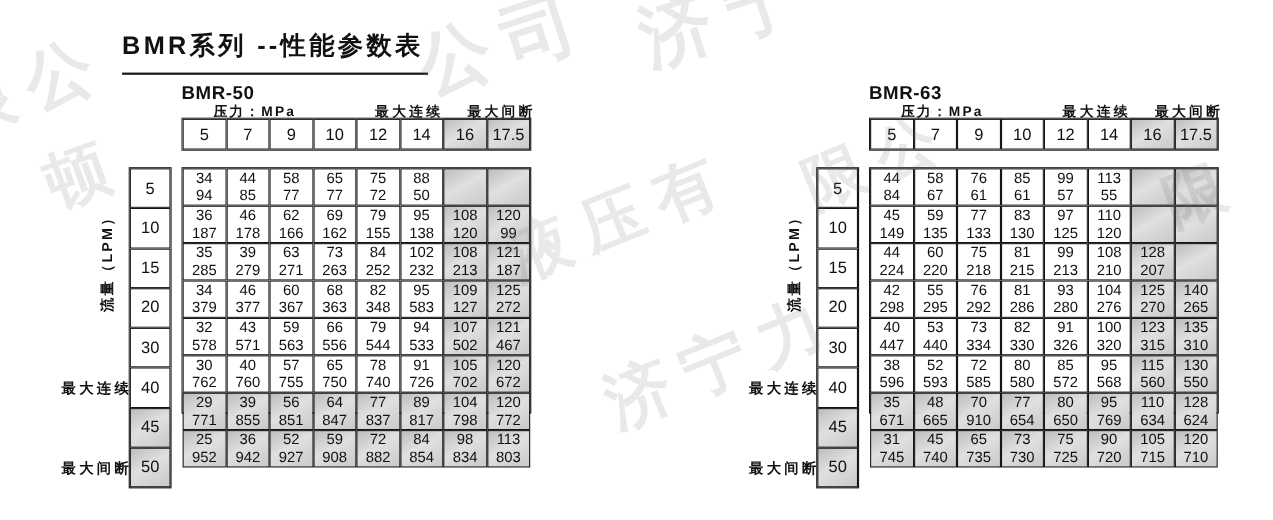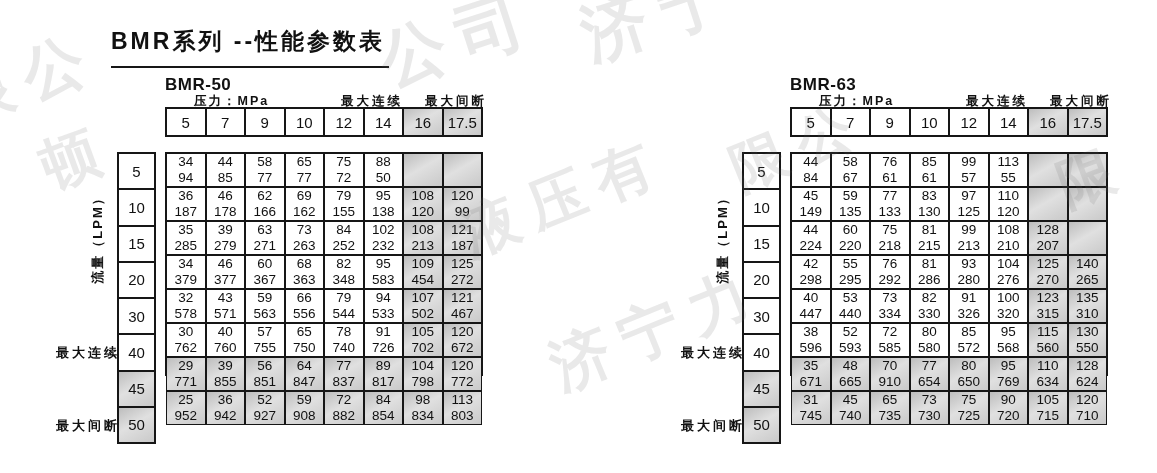--- a/index.html
+++ b/index.html
@@ -207,21 +207,21 @@
           <div class="dcell">
             <span class="v">82</span>
             <span class="v">348</span>
           </div>
           <div class="dcell">
             <span class="v">95</span>
             <span class="v">583</span>
           </div>
           <div class="dcell gray">
             <span class="v">109</span>
-            <span class="v">454</span>
+            <span class="v">127</span>
           </div>
           <div class="dcell gray">
             <span class="v">125</span>
             <span class="v">272</span>
           </div>
           <div class="dcell">
             <span class="v">32</span>
             <span class="v">578</span>
           </div>
           <div class="dcell">

